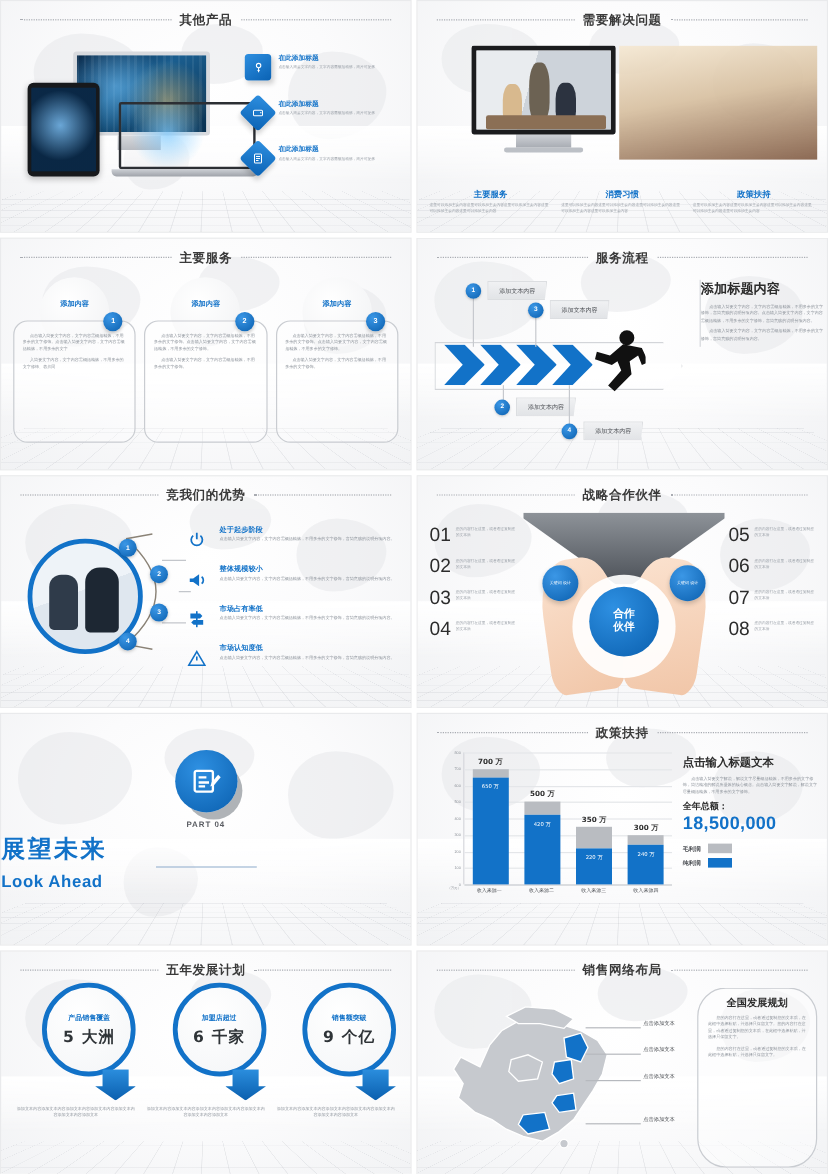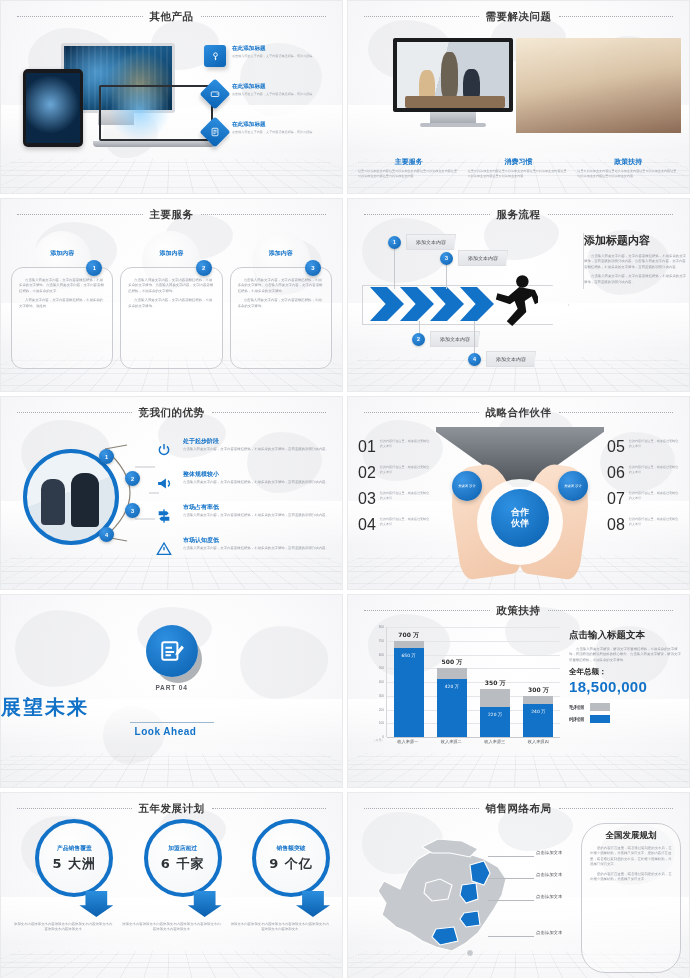--- a/index.html
+++ b/index.html
@@ -117,21 +117,21 @@
   .numrow{display:flex;align-items:flex-start;gap:4px;margin-bottom:10px;}
   .numrow .n{font-size:16px;color:#2c2c2c;line-height:1;font-family:"Liberation Sans",sans-serif;}
   .numleft{position:absolute;left:10px;top:42px;width:74px;}
   .numright{position:absolute;right:8px;top:42px;width:74px;}
 
   
   .partbadge{position:absolute;left:50%;top:30px;transform:translateX(-50%);width:52px;height:52px;border-radius:50%;background:radial-gradient(circle at 38% 30%,#2e90e2,#0a5fae);display:flex;align-items:center;justify-content:center;box-shadow:6px 8px 0 -2px rgba(110,116,124,.55);}
   .partno{position:absolute;left:0;right:0;top:89px;text-align:center;font-size:6.6px;font-weight:bold;color:#5a5d63;letter-spacing:.8px;}
   .parttitle{position:absolute;left:0;right:0;top:99px;text-align:left;font-size:20px;font-weight:bold;color:#1272c8;letter-spacing:2px;}
   .partline{position:absolute;left:50%;top:127px;transform:translateX(-50%);width:84px;height:1px;background:#9fb8d2;}
-  .partsub{position:absolute;left:0;right:12px;top:131px;text-align:center;font-size:10px;font-weight:bold;color:#1272c8;letter-spacing:.5px;}
+  .partsub{position:absolute;left:0;right:12px;top:131px;font-size:14px;font-weight:bold;color:#1272c8;letter-spacing:.5px;}
 
   
   .chart{position:absolute;left:22px;top:32px;width:190px;height:126px;}
   .yaxis{position:absolute;left:0;top:0;width:14px;height:110px;}
   .yaxis span{position:absolute;right:0;font-size:3.2px;color:#8c9198;transform:translateY(-50%);}
   .plot{position:absolute;left:16px;right:0;top:0;height:110px;border-left:1px solid #d6d8dc;}
   .gridline{position:absolute;left:0;right:0;height:1px;background:#e4e6e9;}
   .bars{position:absolute;left:0;right:0;bottom:0;top:0;display:flex;align-items:flex-end;justify-content:space-around;}
   .barwrap{width:30px;position:relative;height:100%;display:flex;flex-direction:column;justify-content:flex-end;}
   .gross{width:100%;background:#b9bcc1;position:relative;}

